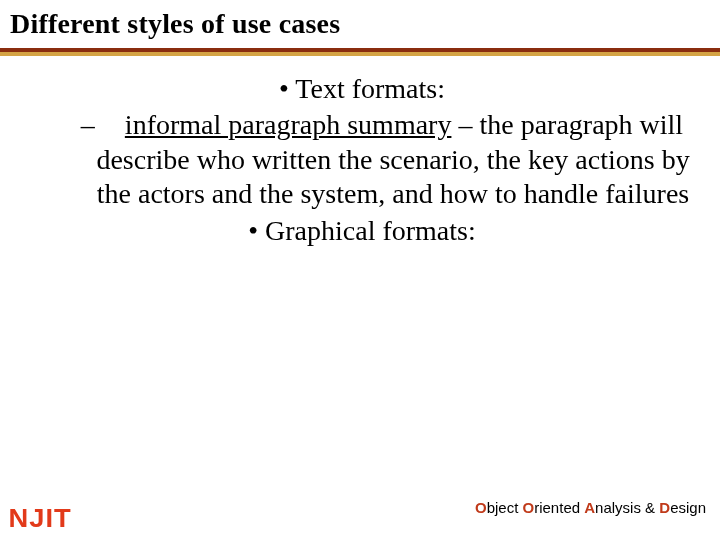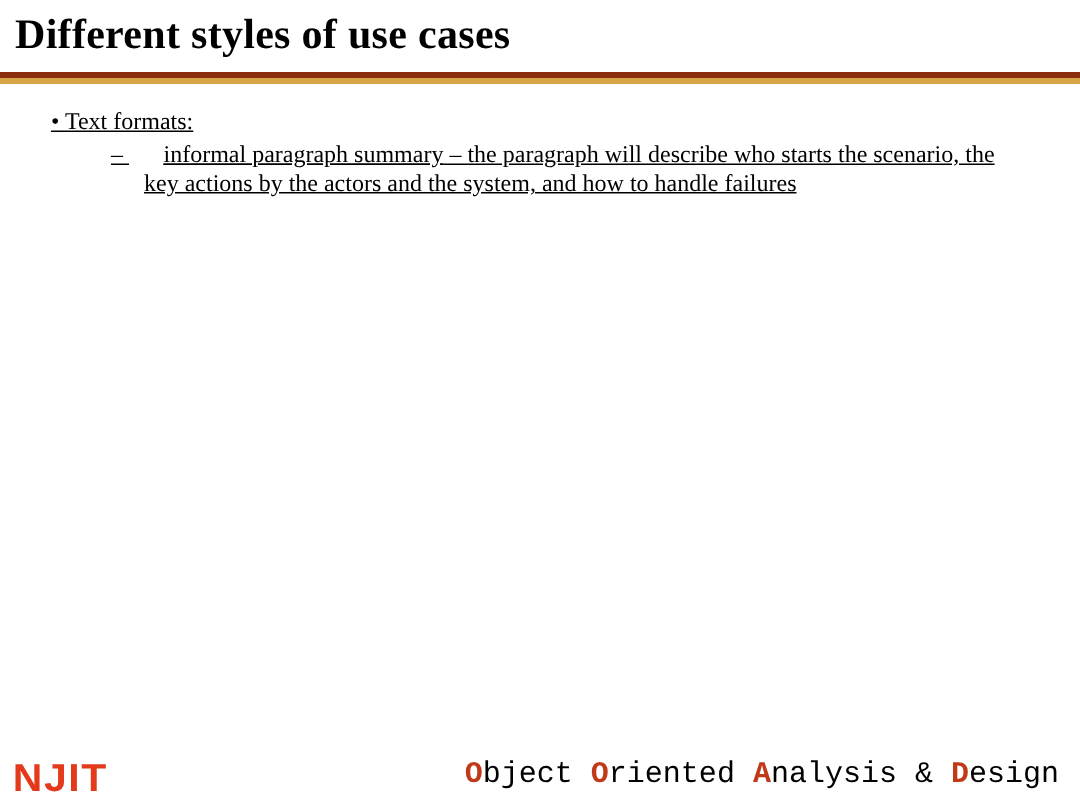--- a/index.html
+++ b/index.html
@@ -10,20 +10,21 @@
     background: #fff;
     font-family: "Times New Roman", Times, serif;
     color: #000;
     overflow: hidden;
   }
   .slide {
     position: relative;
     width: 720px;
     height: 540px;
     box-sizing: border-box;
+    text-align: center;
   }
   .title {
     position: absolute;
     top: 8px;
     left: 10px;
     font-size: 28px;
     font-weight: bold;
     letter-spacing: 0.2px;
   }
   .rule-dark {
@@ -40,23 +41,22 @@
     left: 0;
     width: 720px;
     height: 4px;
     background: #d5a445;
   }
   .body {
     position: absolute;
     top: 72px;
     left: 34px;
     right: 30px;
-    font-size: 16px;
+    font-size: 28px;
     line-height: 1.23;
-    text-decoration: underline;
   }
   .b1 {
     padding-left: 18px;
     text-indent: -18px;
     margin-bottom: 2px;
   }
   .b2 {
     padding-left: 62px;
     text-indent: -22px;
     margin-bottom: 2px;
@@ -64,24 +64,24 @@
   .bullet::before {
     content: "•  ";
   }
   .dash::before {
     content: "– ";
   }
   .u { text-decoration: underline; margin-left: 23px; }
 
   .footer {
     position: absolute;
-    bottom: 12px;
+    bottom: 24px;
     right: 14px;
-    font-family: Liberation Mono, monospace;
-    font-size: 20px;
+    font-family: Liberation Sans, sans-serif;
+    font-size: 15px;
     color: #000;
   }
   .footer .o1 { color: #c03a1a; font-weight: bold; }
   .footer .o2 { color: #c03a1a; font-weight: bold; }
   .footer .a  { color: #c03a1a; font-weight: bold; }
   .footer .d  { color: #c03a1a; font-weight: bold; }
 
   .logo {
     position: absolute;
     left: 10px;
@@ -103,23 +103,24 @@
 <div class="slide">
 
   <div class="title">Different styles of use cases</div>
   <div class="rule-dark"></div>
   <div class="rule-gold"></div>
 
   <div class="body">
 
     <div class="b1 bullet"><span>Text formats:</span></div>
 
-    <div class="b2 dash"><span class="u">informal paragraph summary</span><span> – the paragraph will describe who starts the scenario, the key actions by the actors and the system, and how to handle failures</span></div>
+    <div class="b2 dash"><span class="u">informal paragraph summary</span><span> – the paragraph will describe who written the scenario, the key actions by the actors and the system, and how to handle failures</span></div>
 
 
+    <div class="b1 bullet"><span>Graphical formats:</span></div>
 
 
   </div>
 
   <div class="logo">
     <span>NJIT</span>
   </div>
 
   <div class="footer">
     <span class="o1">O</span><span>bject </span><span class="o2">O</span><span>riented </span><span class="a">A</span><span>nalysis &amp; </span><span class="d">D</span><span>esign</span>

